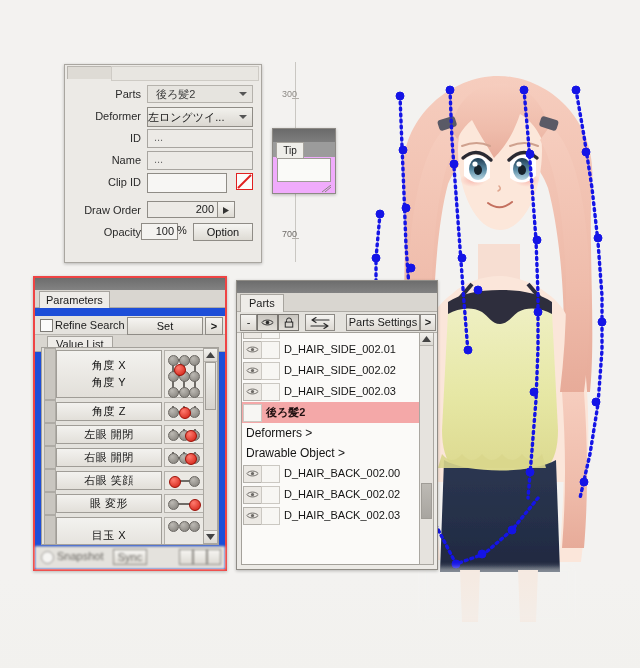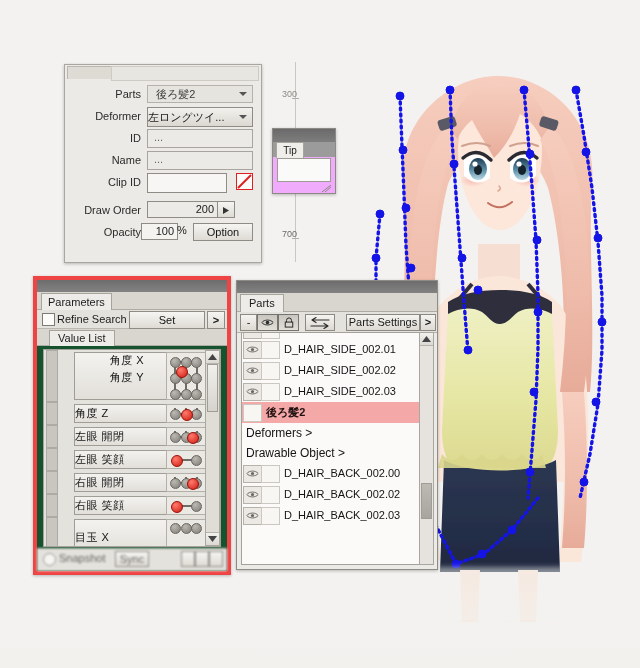--- a/index.html
+++ b/index.html
@@ -46,32 +46,32 @@
   #tipwin .tbody{position:absolute;left:4px;right:4px;top:29px;height:22px;background:#fafaf8;border:1px solid #9e9b96;}
   #tipwin .grip{position:absolute;right:3px;bottom:2px;width:10px;height:8px;}
 
   
   #ruler{position:absolute;left:284px;top:62px;width:22px;height:200px;}
   .ruler-line{position:absolute;left:11px;top:0;width:1px;height:200px;background:#c9c7c2;}
   .ruler-tick{position:absolute;left:8px;width:7px;height:1px;background:#b0ada8;}
   .ruler-num{position:absolute;font-size:9px;color:#8d8a85;}
 
   
-  #params{left:33px;top:276px;width:190px;height:291px;background:#14532d;border:4px solid #ef4444;}
+  #params{left:33px;top:276px;width:190px;height:291px;background:#1d4ed8;border:2px solid #ef4444;}
   #params .ptitle{height:12px;background:linear-gradient(#6d6d6d,#828282);}
   #params .ptabstrip{position:relative;height:17px;background:#d9d6d0;border-bottom:1px solid #aeaba5;}
-  #p-toolbar{position:relative;height:18px;background:#e4e2dd;border-bottom:1px solid #bbb8b2;}
+  #p-toolbar{position:relative;height:18px;background:#e4e2dd;border-bottom:1px solid #bbb8b2;margin-top:8px;}
   #p-subtab{position:relative;height:16px;background:#d9d6d0;border-bottom:1px solid #aeaba5;}
   #p-list{position:absolute;left:6px;top:69px;right:6px;bottom:24px;background:#e4e2dd;border:1px solid #a4a19b;overflow:hidden;}
   .prow{position:relative;height:23px;}
   .prow.tall{height:52px;}
   .pname{position:absolute;left:14px;width:104px;top:2px;bottom:2px;
          background:linear-gradient(#f3f2ef,#e2dfd9);border:1px solid #a09d97;
          font-size:11px;line-height:normal;text-align:center;color:#121212;
-         display:flex;align-items:center;letter-spacing:.5px;margin-left:16px;}
+         display:flex;align-items:center;justify-content:center;letter-spacing:.5px;}
   .pgutter{position:absolute;left:2px;top:0;bottom:0;width:10px;background:#c9c6c0;border:1px solid #aeaba5;}
   .ptrack{position:absolute;left:122px;right:14px;top:2px;bottom:2px;background:#ebe9e4;border:1px solid #b3b0aa;}
   .ptrack .hline{position:absolute;left:6px;right:6px;height:2px;background:#6f6c67;top:50%;margin-top:-1px;}
   .ptrack .vline{position:absolute;top:6px;bottom:6px;width:2px;background:#6f6c67;}
   .knob{position:absolute;width:9px;height:9px;border-radius:50%;background:radial-gradient(circle at 35% 30%,#bcb9b3,#807d77);
         border:1px solid #6a6762;margin-left:-5px;margin-top:-5px;}
   .knob.red{background:radial-gradient(circle at 35% 30%,#ff7b6e,#cf1c10);border-color:#9c0f06;
             width:10px;height:10px;margin-left:-5px;margin-top:-5px;}
   #p-scroll{position:absolute;right:7px;top:70px;bottom:25px;width:13px;background:#e0ddd7;border:1px solid #aaa7a1;}
   .sc-arrow{position:absolute;left:0;right:0;height:12px;background:linear-gradient(#f2f1ed,#dcd9d3);border-bottom:1px solid #b6b3ad;}
@@ -416,29 +416,20 @@
         <div class="vline" style="left:7px;top:3px;bottom:3px;"></div>
         <div class="vline" style="left:50%;margin-left:-1px;top:3px;bottom:3px;"></div>
         <div class="vline" style="right:7px;top:3px;bottom:3px;"></div>
         <span class="knob" style="left:8px;top:50%;"></span>
           <span class="knob" style="left:50%;top:50%;"></span>
           <span class="knob" style="right:3px;top:50%;"></span>
         <span class="knob red" style="left:66%;top:50%;"></span>
       </div>
     </div>
 
-    <div class="prow">
-      <div class="pgutter"></div>
-      <div class="pname">左眼 笑顔</div>
-      <div class="ptrack">
-        <div class="hline"></div>
-        <span class="knob" style="right:3px;top:50%;"></span>
-        <span class="knob red" style="left:9px;top:50%;"></span>
-      </div>
-    </div>
 
     <div class="prow">
       <div class="pgutter"></div>
       <div class="pname">右眼 開閉</div>
       <div class="ptrack">
         <div class="hline"></div>
         <div class="vline" style="left:7px;top:3px;bottom:3px;"></div>
         <div class="vline" style="left:50%;margin-left:-1px;top:3px;bottom:3px;"></div>
         <div class="vline" style="right:7px;top:3px;bottom:3px;"></div>
         <span class="knob" style="left:8px;top:50%;"></span>
@@ -451,20 +442,29 @@
     <div class="prow">
       <div class="pgutter"></div>
       <div class="pname">右眼 笑顔</div>
       <div class="ptrack">
         <div class="hline"></div>
         <span class="knob" style="right:3px;top:50%;"></span>
         <span class="knob red" style="left:9px;top:50%;"></span>
       </div>
     </div>
 
+    <div class="prow">
+      <div class="pgutter"></div>
+      <div class="pname">眼 変形</div>
+      <div class="ptrack">
+        <div class="hline"></div>
+        <span class="knob" style="left:8px;top:50%;"></span>
+        <span class="knob red" style="right:2px;top:50%;"></span>
+      </div>
+    </div>
 
     <div class="prow tall" style="height:40px;">
       <div class="pgutter"></div>
       <div class="pname">目玉 X</div>
       <div class="ptrack">
 
         <span class="knob" style="left:8px;top:8px;"></span>
           <span class="knob" style="left:50%;top:8px;"></span>
           <span class="knob" style="right:3px;top:8px;"></span>
 

